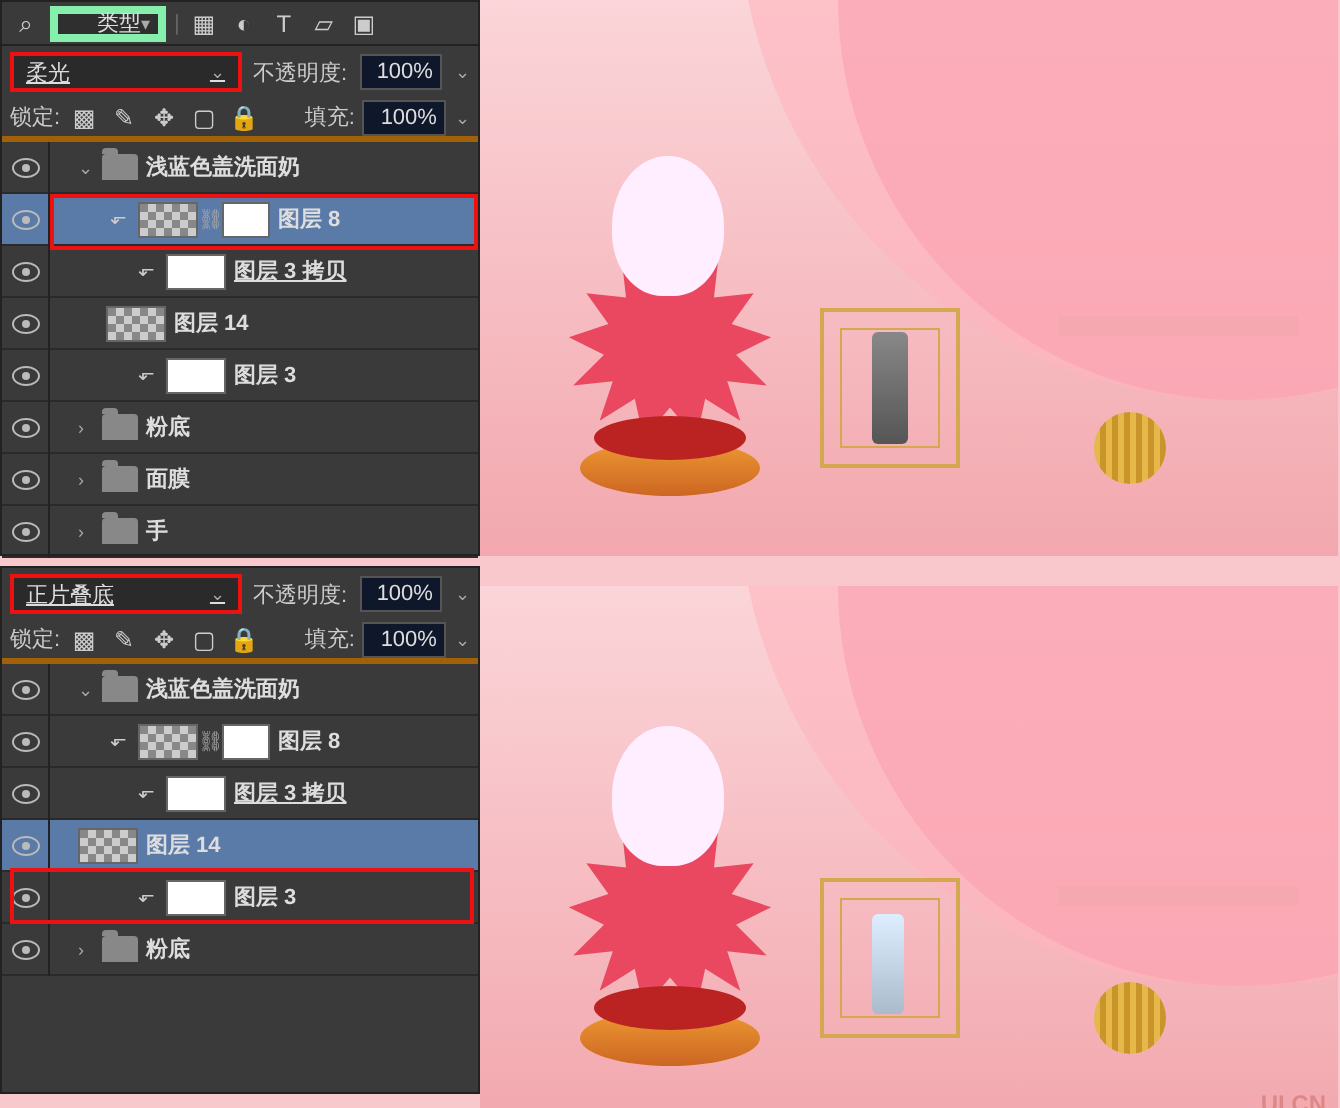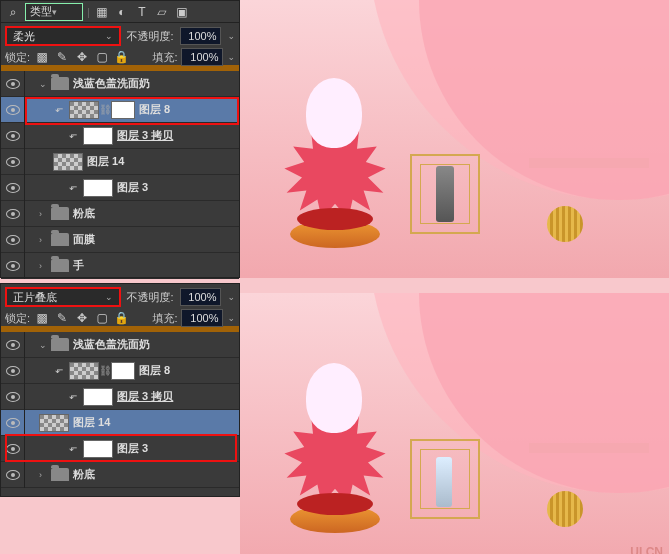--- a/index.html
+++ b/index.html
@@ -1,30 +1,30 @@
 <!DOCTYPE html>
 <html><head>
 <meta charset="utf-8">
 <style>
 *{margin:0;padding:0;box-sizing:border-box;font-family:"Microsoft YaHei",Arial,sans-serif;font-size:11px;color:#ddd;}
 body{width:670px;height:554px;background:#f8c8cc;position:relative;overflow:hidden;}
 .panel{position:absolute;left:0;width:240px;background:#3a3a3a;border:1px solid #222;}
 .panel-top{top:0;height:278px;}
-.panel-bottom{top:283px;height:214px;}
+.panel-bottom{top:283px;height:264px;}
 .row{display:flex;align-items:center;height:22px;padding:0 4px;gap:4px;}
 .filterrow{background:#3a3a3a;border-bottom:1px solid #222;}
 .ico{width:16px;height:16px;display:inline-flex;align-items:center;justify-content:center;color:#ccc;font-size:12px;}
-.drop{background:#2f2f2f;border:1px solid #86efac;height:18px;display:flex;align-items:center;justify-content:flex-start;padding:0 4px;flex:1;max-width:58px;}
+.drop{background:#2f2f2f;border:4px solid #86efac;height:18px;display:flex;align-items:center;justify-content:flex-end;padding:0 4px;flex:1;max-width:58px;}
 .blendrow{display:flex;align-items:center;height:26px;padding:3px 4px;gap:6px;}
 .blend-sel{background:#2a2a2a;border:1px solid #555;height:20px;display:flex;align-items:center;justify-content:space-between;padding:0 6px;width:116px;}
-.red-box{border:2px solid #e11 !important;}
+.red-box{border:2px solid #e11 !important;text-decoration:underline;}
 .lbl{color:#ccc;white-space:nowrap;}
 .pct{background:#0f172a;border:1px solid #555;height:18px;padding:0 4px;display:flex;align-items:center;width:42px;justify-content:flex-end;}
 .chev{color:#aaa;font-size:9px;}
-.lockrow{display:flex;align-items:center;height:22px;padding:0 4px;gap:4px;border-bottom:6px solid #a16207;}
+.lockrow{display:flex;align-items:center;height:22px;padding:0 4px;gap:4px;border-bottom:3px solid #a16207;}
 .layers{}
 .layer{display:flex;align-items:center;height:26px;border-bottom:1px solid #2a2a2a;}
 .vis{width:24px;height:26px;display:flex;align-items:center;justify-content:center;border-right:1px solid #222;}
 .eye{width:14px;height:10px;border:1px solid #bbb;border-radius:50%;position:relative;}
 .eye::after{content:"";position:absolute;width:4px;height:4px;background:#bbb;border-radius:50%;left:4px;top:2px;}
 .indent{width:14px;flex-shrink:0;}
 .tw{color:#aaa;width:12px;font-size:9px;}
 .folder{width:18px;height:13px;background:#888;border-radius:2px 2px 0 0;position:relative;flex-shrink:0;}
 .folder::before{content:"";position:absolute;top:-3px;left:0;width:8px;height:3px;background:#888;border-radius:2px 2px 0 0;}
 .thumb{width:30px;height:18px;border:1px solid #666;flex-shrink:0;background:#555;}

